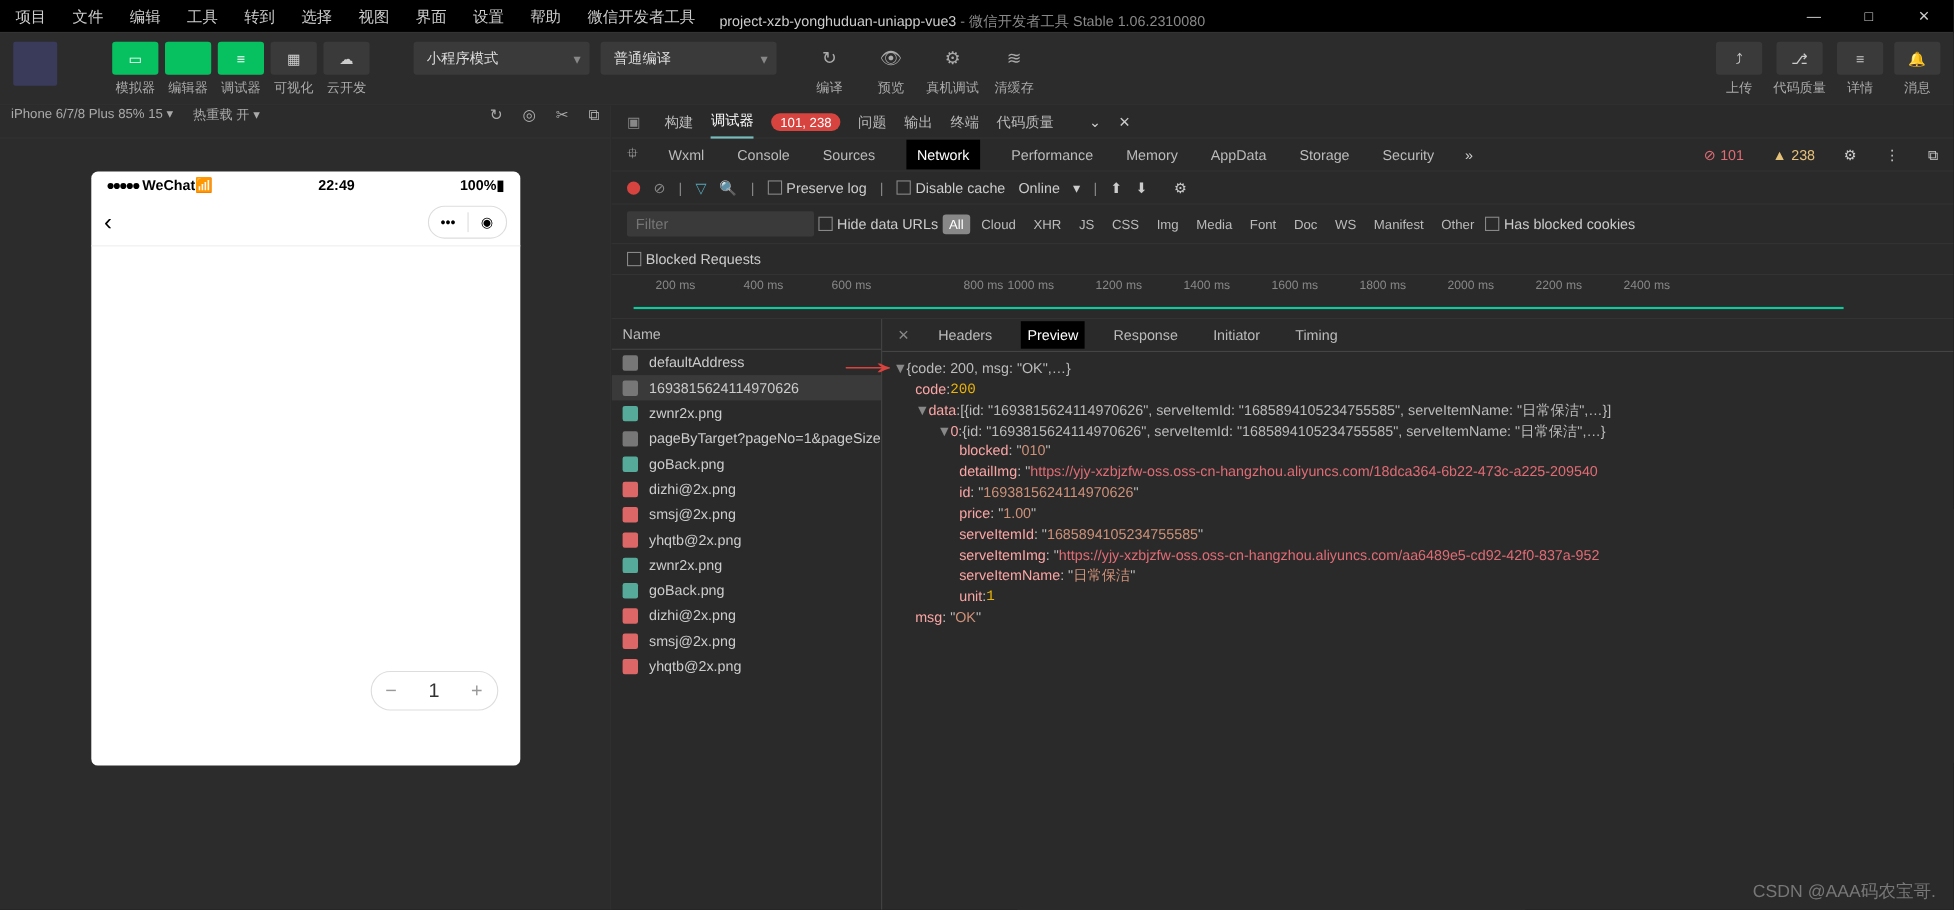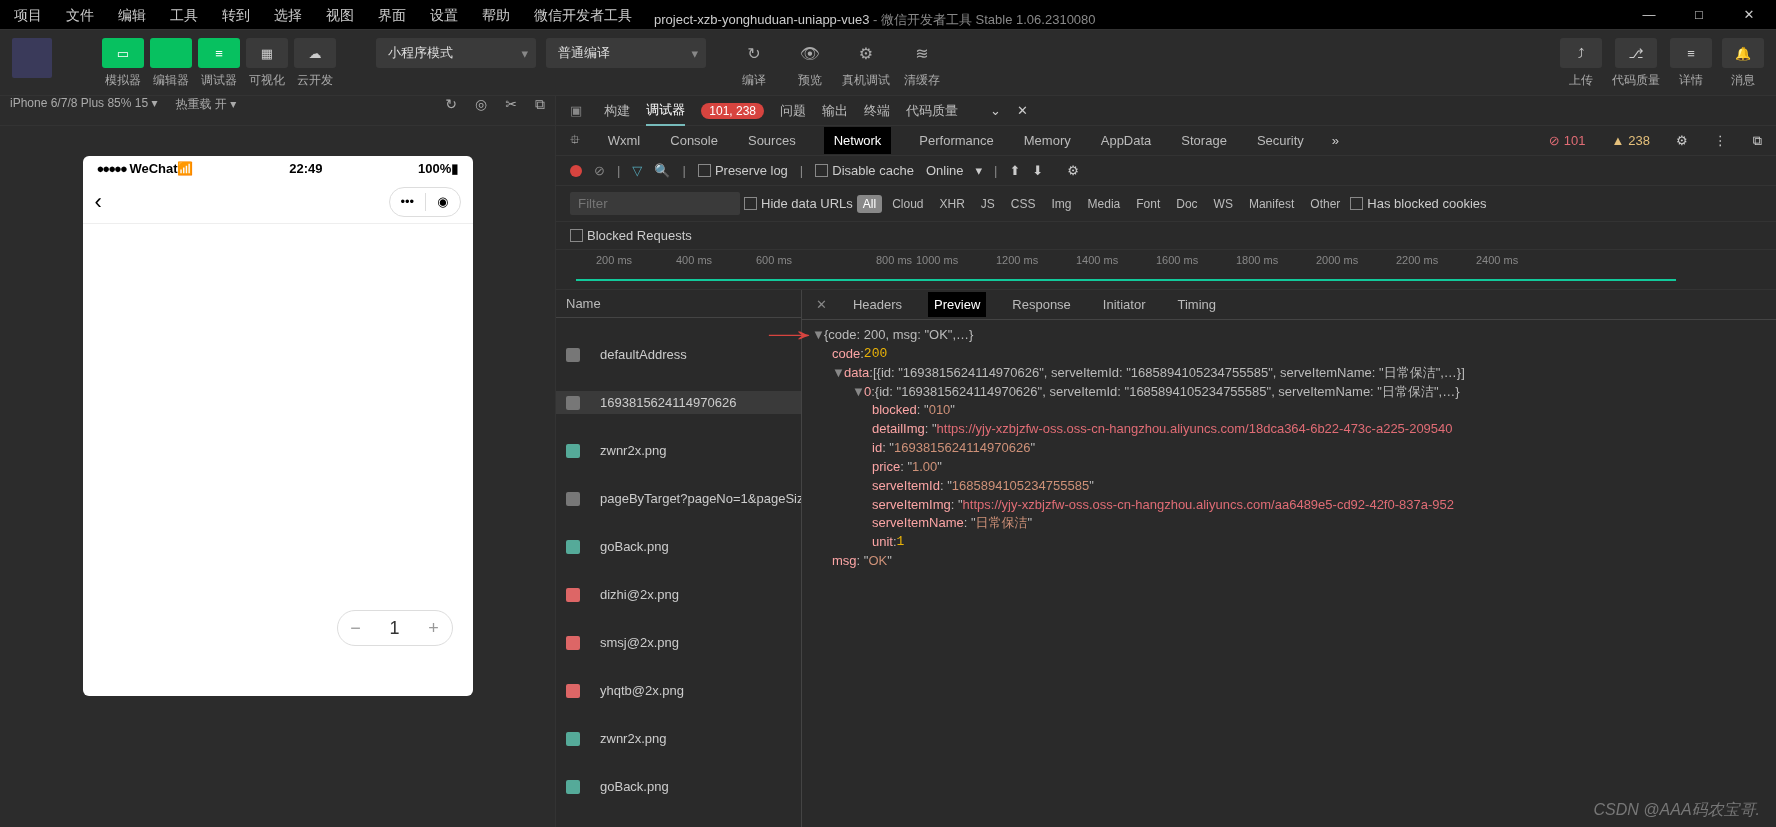--- a/index.html
+++ b/index.html
@@ -65,21 +65,21 @@
 .chip { padding:2px 6px; color:#bbb; cursor:pointer; font-size:12px; }
 .chip.act { background:#888; color:#fff; border-radius:3px; }
 .blocked { padding:6px 14px; border-bottom:1px solid #333; }
 .timeline { height:40px; border-bottom:1px solid #333; position:relative; padding:4px 14px; }
 .tick { position:absolute; top:4px; font-size:11px; color:#888; }
 .tl-bar { position:absolute; bottom:8px; left:20px; right:100px; height:2px; background:#12c99b; }
 
 .net-body { flex:1; display:flex; min-height:0; }
 .req-list { width:246px; border-right:1px solid #444; overflow-y:auto; }
 .req-list .hdr { padding:6px 10px; color:#bbb; border-bottom:1px solid #444; }
-.req-row { padding:4px 10px; display:flex; align-items:center; gap:20px; cursor:pointer; white-space:nowrap; overflow:hidden; text-overflow:ellipsis;margin-top:25px; }
+.req-row { padding:4px 10px; display:flex; align-items:center; gap:10px; cursor:pointer; white-space:nowrap; overflow:hidden; text-overflow:ellipsis; }
 .req-row.act { background:#3a3a3a; }
 .fico { width:14px; height:14px; display:inline-block; background:#888; border-radius:2px; flex-shrink:0; }
 .fico.doc { background:#777; }
 .fico.img { background:#5a9; }
 .fico.red { background:#d66; }
 
 .req-detail { flex:1; display:flex; flex-direction:column; position:relative; min-width:0; }
 .arrow { position:absolute; left:-30px; top:20px; color:#d7443f; font-size:34px; font-weight:bold; transform:scaleX(2); pointer-events:none; }
 .detail-tabs { height:30px; display:flex; align-items:center; gap:20px; padding:0 14px; border-bottom:1px solid #444; }
 .detail-tabs .tab { color:#bbb; cursor:pointer; padding:5px 6px; }
@@ -88,21 +88,21 @@
 .json { flex:1; overflow:auto; padding:6px 10px; font-family:Consolas,Menlo,monospace; font-size:13px; line-height:1.45; white-space:nowrap; }
 .tree-ln { display:flex; }
 .caret { color:#888; width:12px; cursor:pointer; }
 .k { color:#fca5a5; }
 .s { color:#ce9178; }
 .n { color:#eab308;font-family:Liberation Mono, monospace; }
 .p { color:#bbb; }
 .url { color:#e06c75; }
 .ind1 { padding-left:20px; } .ind2 { padding-left:40px; } .ind3 { padding-left:60px; }
 
-.watermark { position:absolute; bottom:6px; right:16px; color:#777; font-size:16px; font-family:sans-serif;font-style:italic; }
+.watermark { position:absolute; bottom:6px; right:16px; color:#777; font-size:16px; font-family:sans-serif; }
 </style>
 </head>
 <body>
 
 <div class="menubar">
   <span class="item">项目</span>
     <span class="item">文件</span>
     <span class="item">编辑</span>
     <span class="item">工具</span>
     <span class="item">转到</span>

